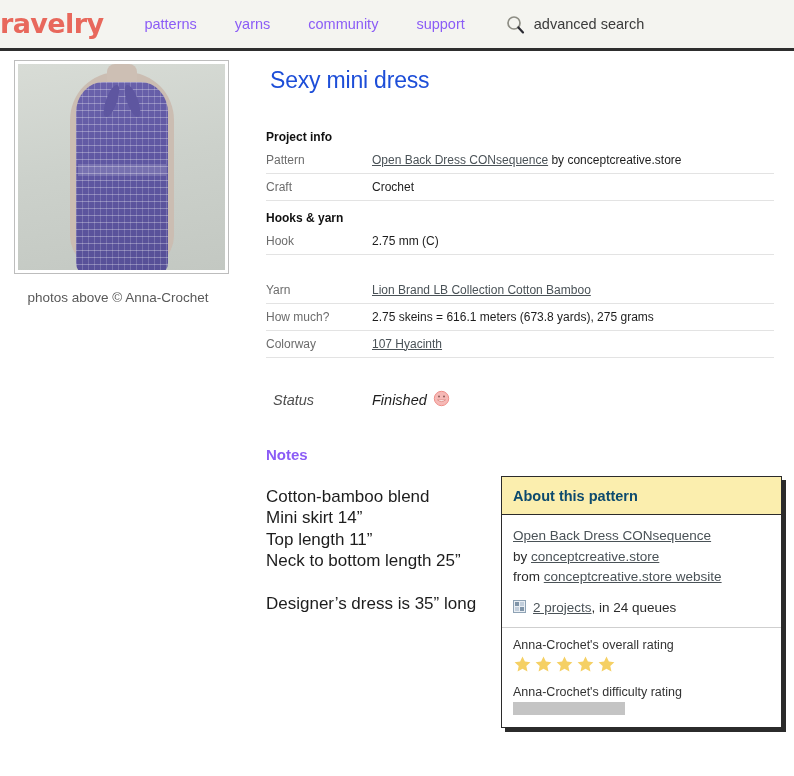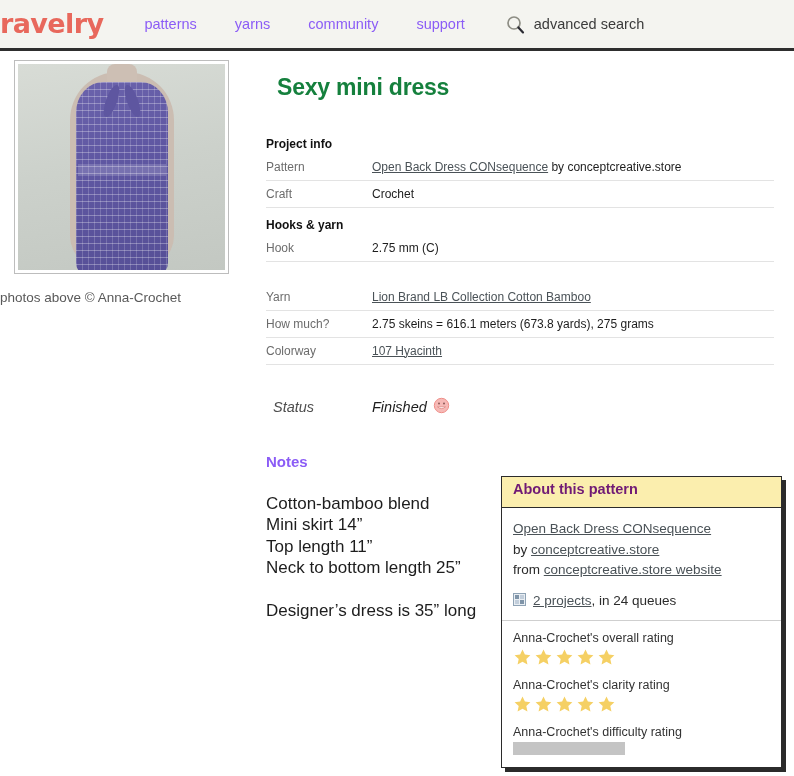--- a/index.html
+++ b/index.html
@@ -138,37 +138,38 @@
   .halter-r { right: 30px; transform: rotate(-20deg); }
   .waist-band {
     position: absolute;
     left: 2px; right: 2px;
     top: 82px;
     height: 12px;
     background: rgba(255,255,255,0.16);
   }
   .photo-credit {
     margin: 16px 0 0 0;
+    text-align: center;
     width: 236px;
     color: #595959;
     font-size: 13.5px;
   }
 
   
   .content {
     position: absolute;
     left: 266px; top: 0;
     width: 516px;
   }
   .project-title {
-    margin: 11px;
+    margin: 4px;
     padding-top: 12px;
     font-size: 23px;
-    font-weight: bold;
-    color: #15803d;
+    font-weight: normal;
+    color: #1d4ed8;
     letter-spacing: -0.2px;
   }
 
   .info-table {
     width: 508px;
     border-collapse: collapse;
     margin-top: 26px;
     font-size: 12px;
   }
   .info-table td {
@@ -239,24 +240,24 @@
     left: 501px;
     top: 425px;
     width: 281px;
     border: 1px solid #2b2b2b;
     background: #ffffff;
     box-shadow: 4px 4px 0 #2b2b2b;
   }
   .about-header {
     background: #fbeeae;
     border-bottom: 1px solid #2b2b2b;
-    padding: 4px 11px 10px 11px;
+    padding: 11px 11px 10px 11px;
     font-size: 14.5px;
     font-weight: bold;
-    color: #701a75;
+    color: #0c4a6e;
   }
   .about-body { padding: 11px 11px 0 11px; }
   .about-line {
     font-size: 13.5px;
     color: #2b2b2b;
     line-height: 20.5px;
   }
   .blink {
     color: #4a5257;
     text-decoration: underline;
@@ -451,40 +452,20 @@
             </svg>
           <svg class="star" width="19" height="19" viewBox="0 0 20 20">
               <path d="M10 1.6l2.5 5.3 5.8.7-4.3 4 1.2 5.8L10 14.6 4.8 17.4 6 11.6 1.7 7.6l5.8-.7z" fill="#f5d064"></path>
             </svg>
           <svg class="star" width="19" height="19" viewBox="0 0 20 20">
               <path d="M10 1.6l2.5 5.3 5.8.7-4.3 4 1.2 5.8L10 14.6 4.8 17.4 6 11.6 1.7 7.6l5.8-.7z" fill="#f5d064"></path>
             </svg>
         </div>
       </div>
 
-      <div class="rating-group" style="padding-top:0;">
-        <div class="rating-label">Anna-Crochet's clarity rating</div>
-        <div class="stars">
-          <svg class="star" width="19" height="19" viewBox="0 0 20 20">
-              <path d="M10 1.6l2.5 5.3 5.8.7-4.3 4 1.2 5.8L10 14.6 4.8 17.4 6 11.6 1.7 7.6l5.8-.7z" fill="#f5d064"></path>
-            </svg>
-          <svg class="star" width="19" height="19" viewBox="0 0 20 20">
-              <path d="M10 1.6l2.5 5.3 5.8.7-4.3 4 1.2 5.8L10 14.6 4.8 17.4 6 11.6 1.7 7.6l5.8-.7z" fill="#f5d064"></path>
-            </svg>
-          <svg class="star" width="19" height="19" viewBox="0 0 20 20">
-              <path d="M10 1.6l2.5 5.3 5.8.7-4.3 4 1.2 5.8L10 14.6 4.8 17.4 6 11.6 1.7 7.6l5.8-.7z" fill="#f5d064"></path>
-            </svg>
-          <svg class="star" width="19" height="19" viewBox="0 0 20 20">
-              <path d="M10 1.6l2.5 5.3 5.8.7-4.3 4 1.2 5.8L10 14.6 4.8 17.4 6 11.6 1.7 7.6l5.8-.7z" fill="#f5d064"></path>
-            </svg>
-          <svg class="star" width="19" height="19" viewBox="0 0 20 20">
-              <path d="M10 1.6l2.5 5.3 5.8.7-4.3 4 1.2 5.8L10 14.6 4.8 17.4 6 11.6 1.7 7.6l5.8-.7z" fill="#f5d064"></path>
-            </svg>
-        </div>
-      </div>
 
       <div class="rating-group" style="padding-top:0;">
         <div class="rating-label">Anna-Crochet's difficulty rating</div>
         <div class="difficulty-bar"></div>
       </div>
 
     </div>
   </div>
 
 </div>

